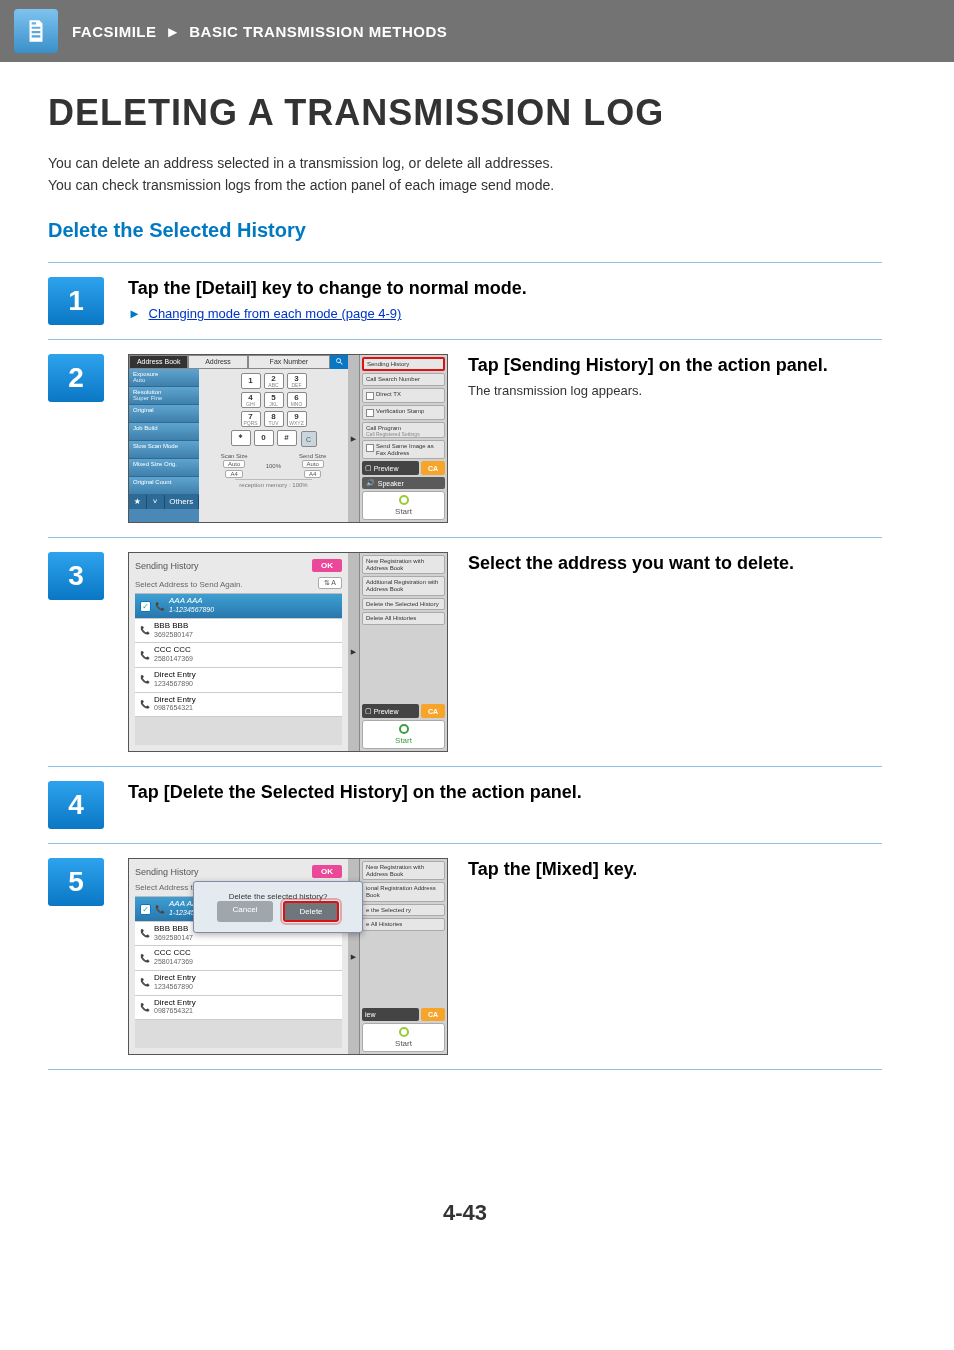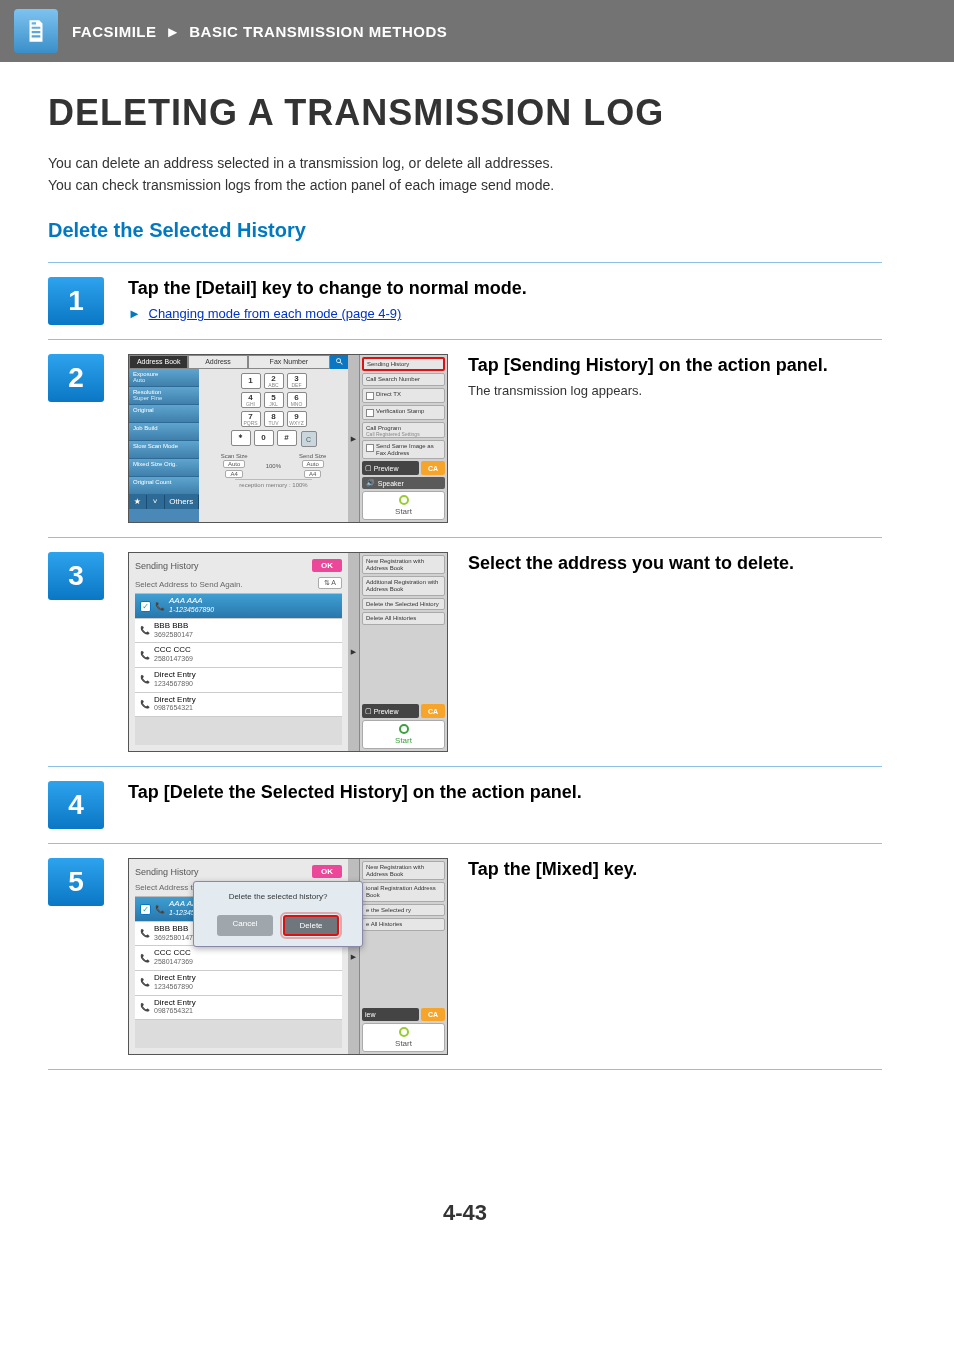--- a/index.html
+++ b/index.html
@@ -138,21 +138,21 @@
   .hist-item.sel .nm,.hist-item.sel .ph{ color:#fff;font-style:italic;}
   .hist-item.sel .sel-chk { width:11px; height:11px; background:#fff; border:1px solid #0a77c4; border-radius:2px; display:flex; align-items:center; justify-content:center; color:#2a8; font-size:8px;}
   .hist-space { flex:1; background:#dcdcdc; margin-top:0; min-height:28px;}
 
   
   .modal-wrap { position:relative; }
   .modal {
     position:absolute; top:22px; left:64px; width:170px;
     background:#e3ebf0; border:1px solid #88a; border-radius:3px; padding:10px 8px;
     box-shadow:0 2px 6px rgba(0,0,0,.3);
-    display:flex; flex-direction:column; gap:14px; align-items:center;
+    display:flex; flex-direction:column; align-items:center;
   }
   .modal-msg { font-size:8px; color:#333; }
   .modal-btns { display:flex; gap:10px;}
   .mbtn { width:56px; padding:4px 0; border-radius:3px; font-size:8px; text-align:center; }
   .mbtn-cancel { background:#9fa7ad; color:#fff;}
   .mbtn-delete { background:#6f777d; color:#fff; border:2px solid #d11; outline:2px solid rgba(209,17,17,.3); outline-offset:1px;}
 
   .page-num { text-align:center; font-size:22px; font-weight:bold; margin: 130px 0 28px 0; }
 </style>
 </head>

